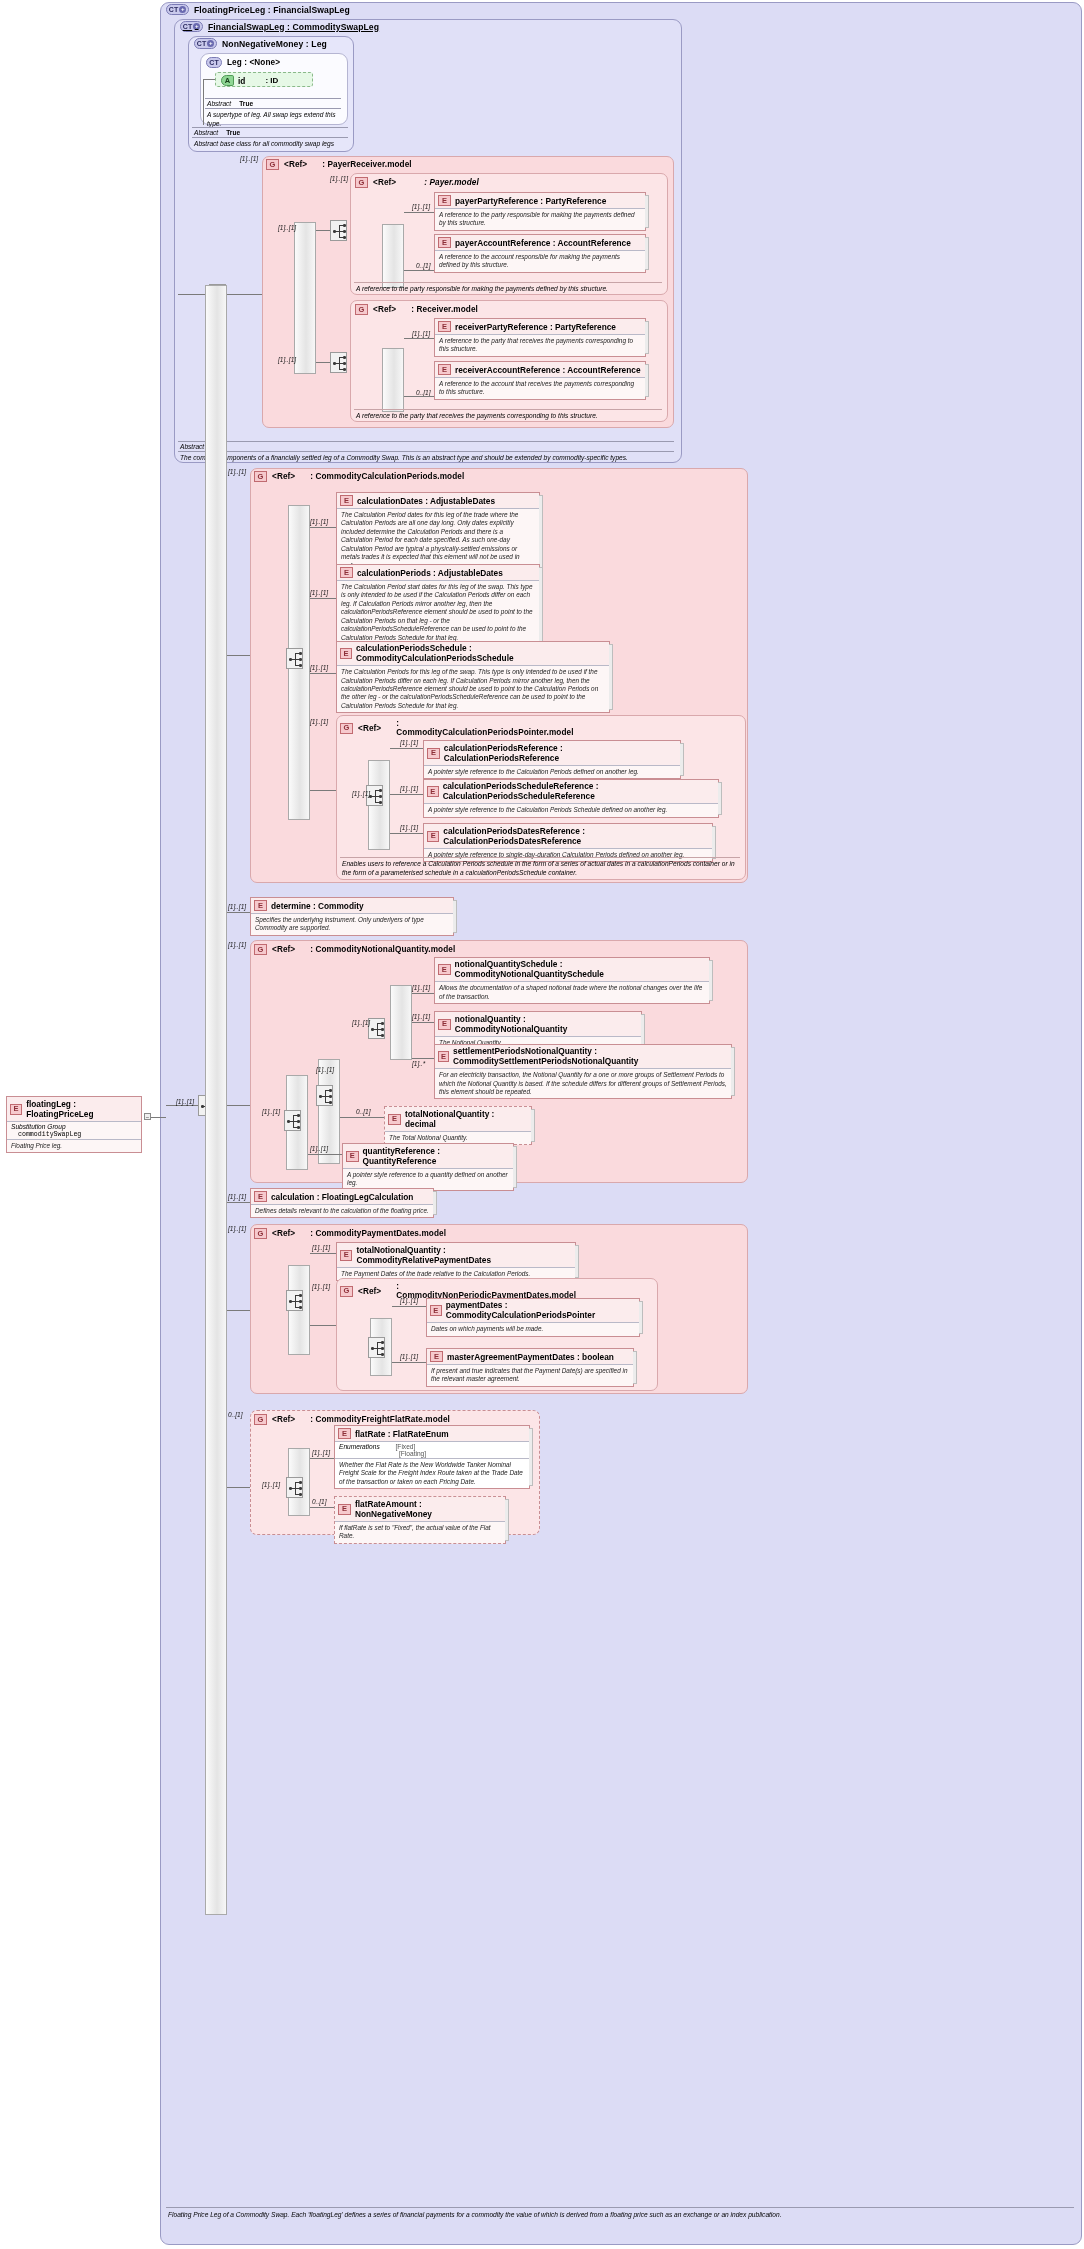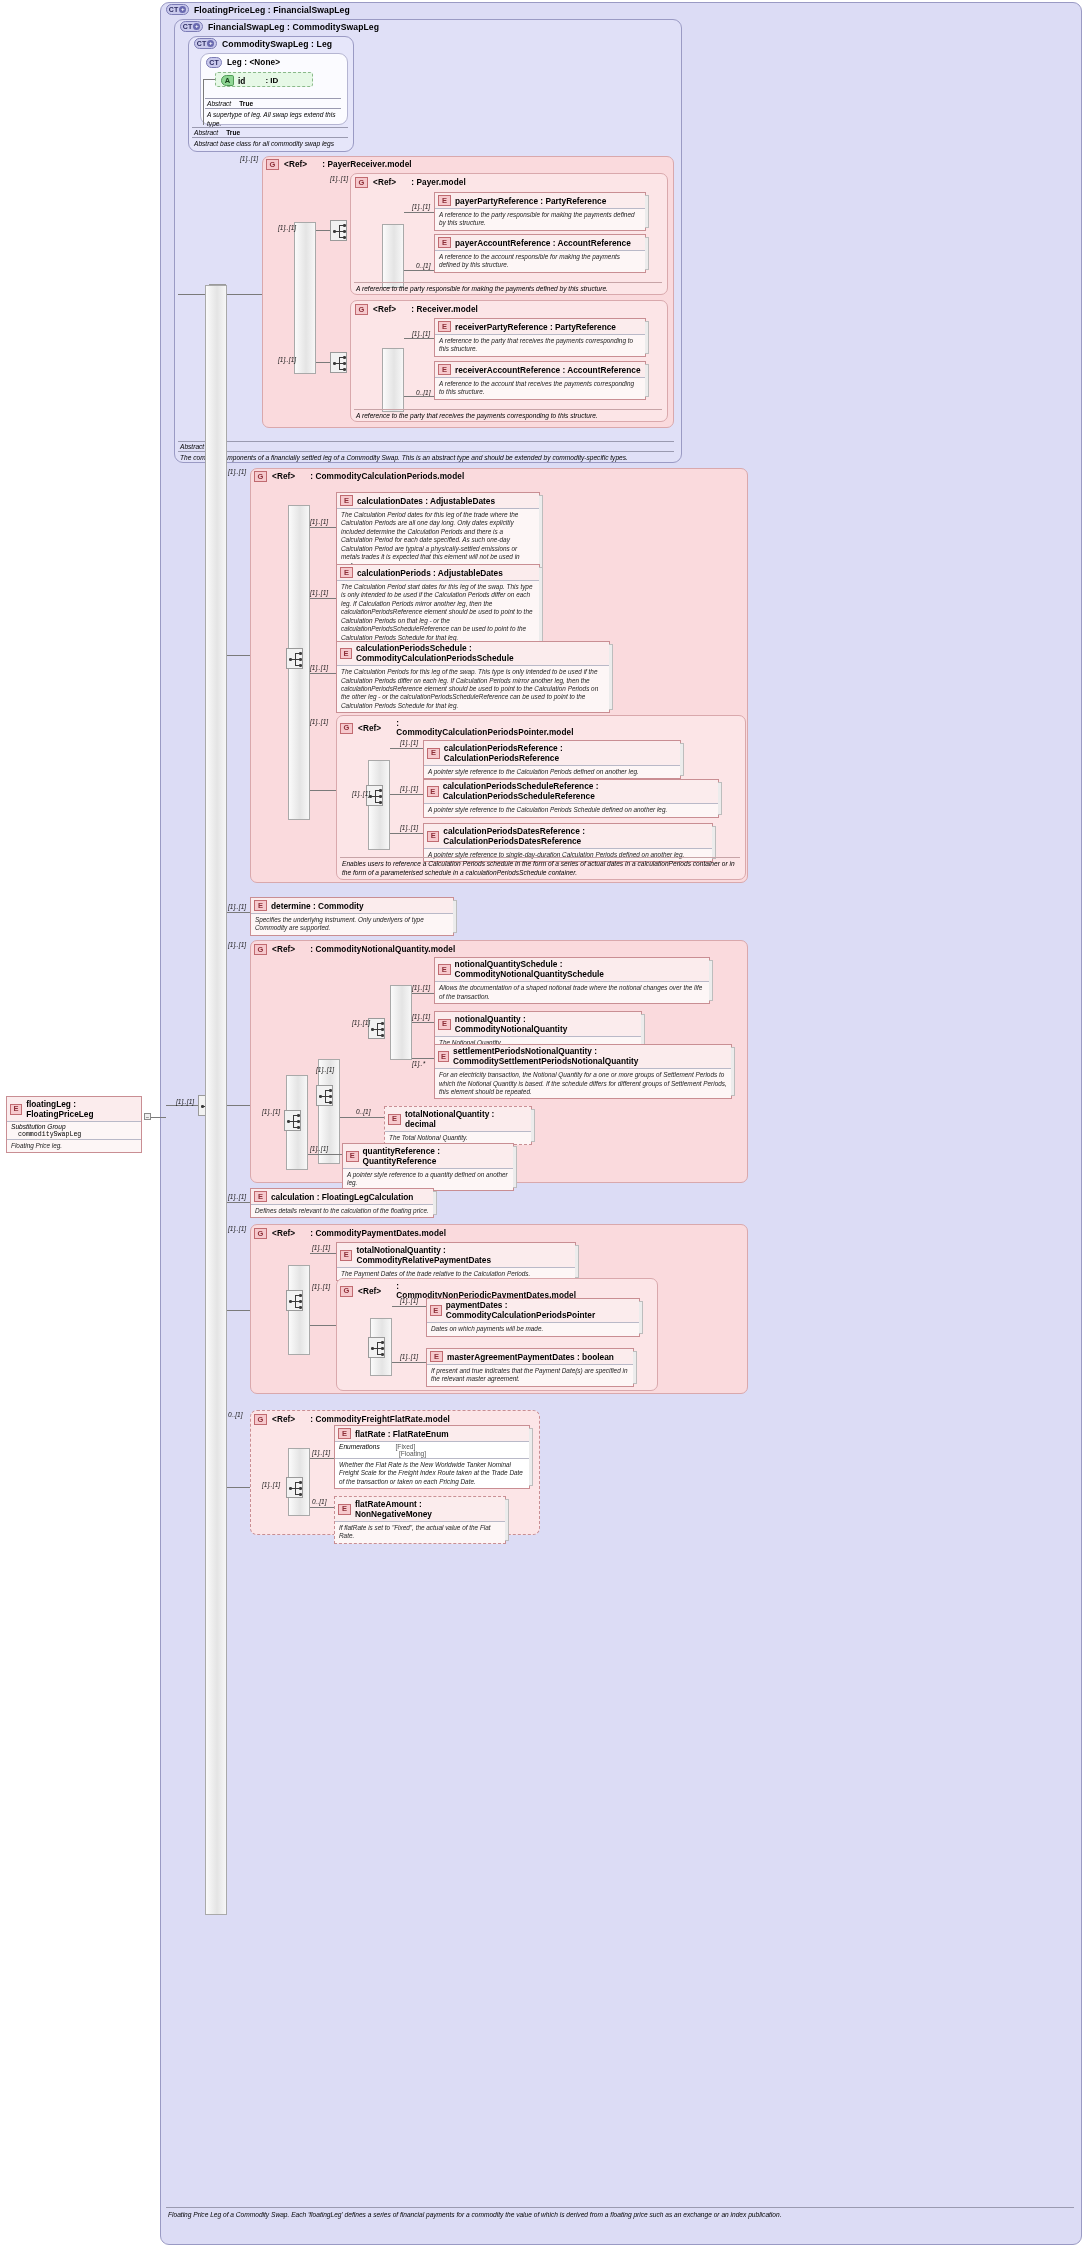--- a/index.html
+++ b/index.html
@@ -150,28 +150,28 @@
 
 <div class="ct-box lvl3" style="left:188px; top:36px; width:166px; height:116px;"></div>
 
 <div class="ct-box lvl4" style="left:200px; top:53px; width:148px; height:72px;"></div>
 
 <div class="hdr" style="left:166px; top:4px;">
   <span class="icon ic-ct">CT<span class="plus">+</span></span>
   <span class="ttl">FloatingPriceLeg : FinancialSwapLeg</span>
 </div>
 
-<div class="hdr" style="left:180px; top:21px;">
+<div class="hdr" style="left:180px; top:21px;text-decoration:underline;">
   <span class="icon ic-ct">CT<span class="plus">+</span></span>
   <span class="ttl">FinancialSwapLeg : CommoditySwapLeg</span>
 </div>
 
 <div class="hdr" style="left:194px; top:38px;">
   <span class="icon ic-ct">CT<span class="plus">+</span></span>
-  <span class="ttl">CommoditySwapLeg : Leg</span>
+  <span class="ttl">NonNegativeMoney : Leg</span>
 </div>
 
 <div class="hdr small" style="left:206px; top:57px;">
   <span class="icon ic-ct noplus">CT</span>
   <span class="ttl">Leg          : &lt;None&gt;</span>
 </div>
 
 <div class="el attr" style="left:215px; top:72px; width:98px; height:15px;">
   <div class="el-hdr">
     <span class="icon ic-a">A</span>
@@ -245,21 +245,21 @@
   <div class="dot" style="left:12px; top:9px;"></div>
   <div class="dot" style="left:12px; top:15px;"></div>
 </div>
 <div class="ln h" style="left:316px; top:362px; width:14px;"></div>
 <div class="card" style="left:278px; top:356px;">[1]..[1]</div>
 
 <div class="g-box pale" style="left:350px; top:173px; width:318px; height:122px;"></div>
 <div class="hdr small" style="left:355px; top:177px;">
   <span class="icon ic-g">G</span>
   <span class="ttl">&lt;Ref&gt;</span>
-  <span class="ttl" style="margin-left:10px;">: Payer.model</span>
+  <span class="ttl" style="margin-left:23px;font-style:italic;">: Payer.model</span>
 </div>
 <div class="card" style="left:330px; top:175px;">[1]..[1]</div>
 
 <div class="rail" style="left:382px; top:224px; width:22px; height:64px;"></div>
 <div class="card" style="left:412px; top:203px;">[1]..[1]</div>
 <div class="card" style="left:416px; top:262px;">0..[1]</div>
 <div class="ln h" style="left:404px; top:212px; width:30px;"></div>
 <div class="ln h" style="left:404px; top:270px; width:30px;"></div>
 
 <div class="el" style="left:434px; top:192px; width:212px;">

